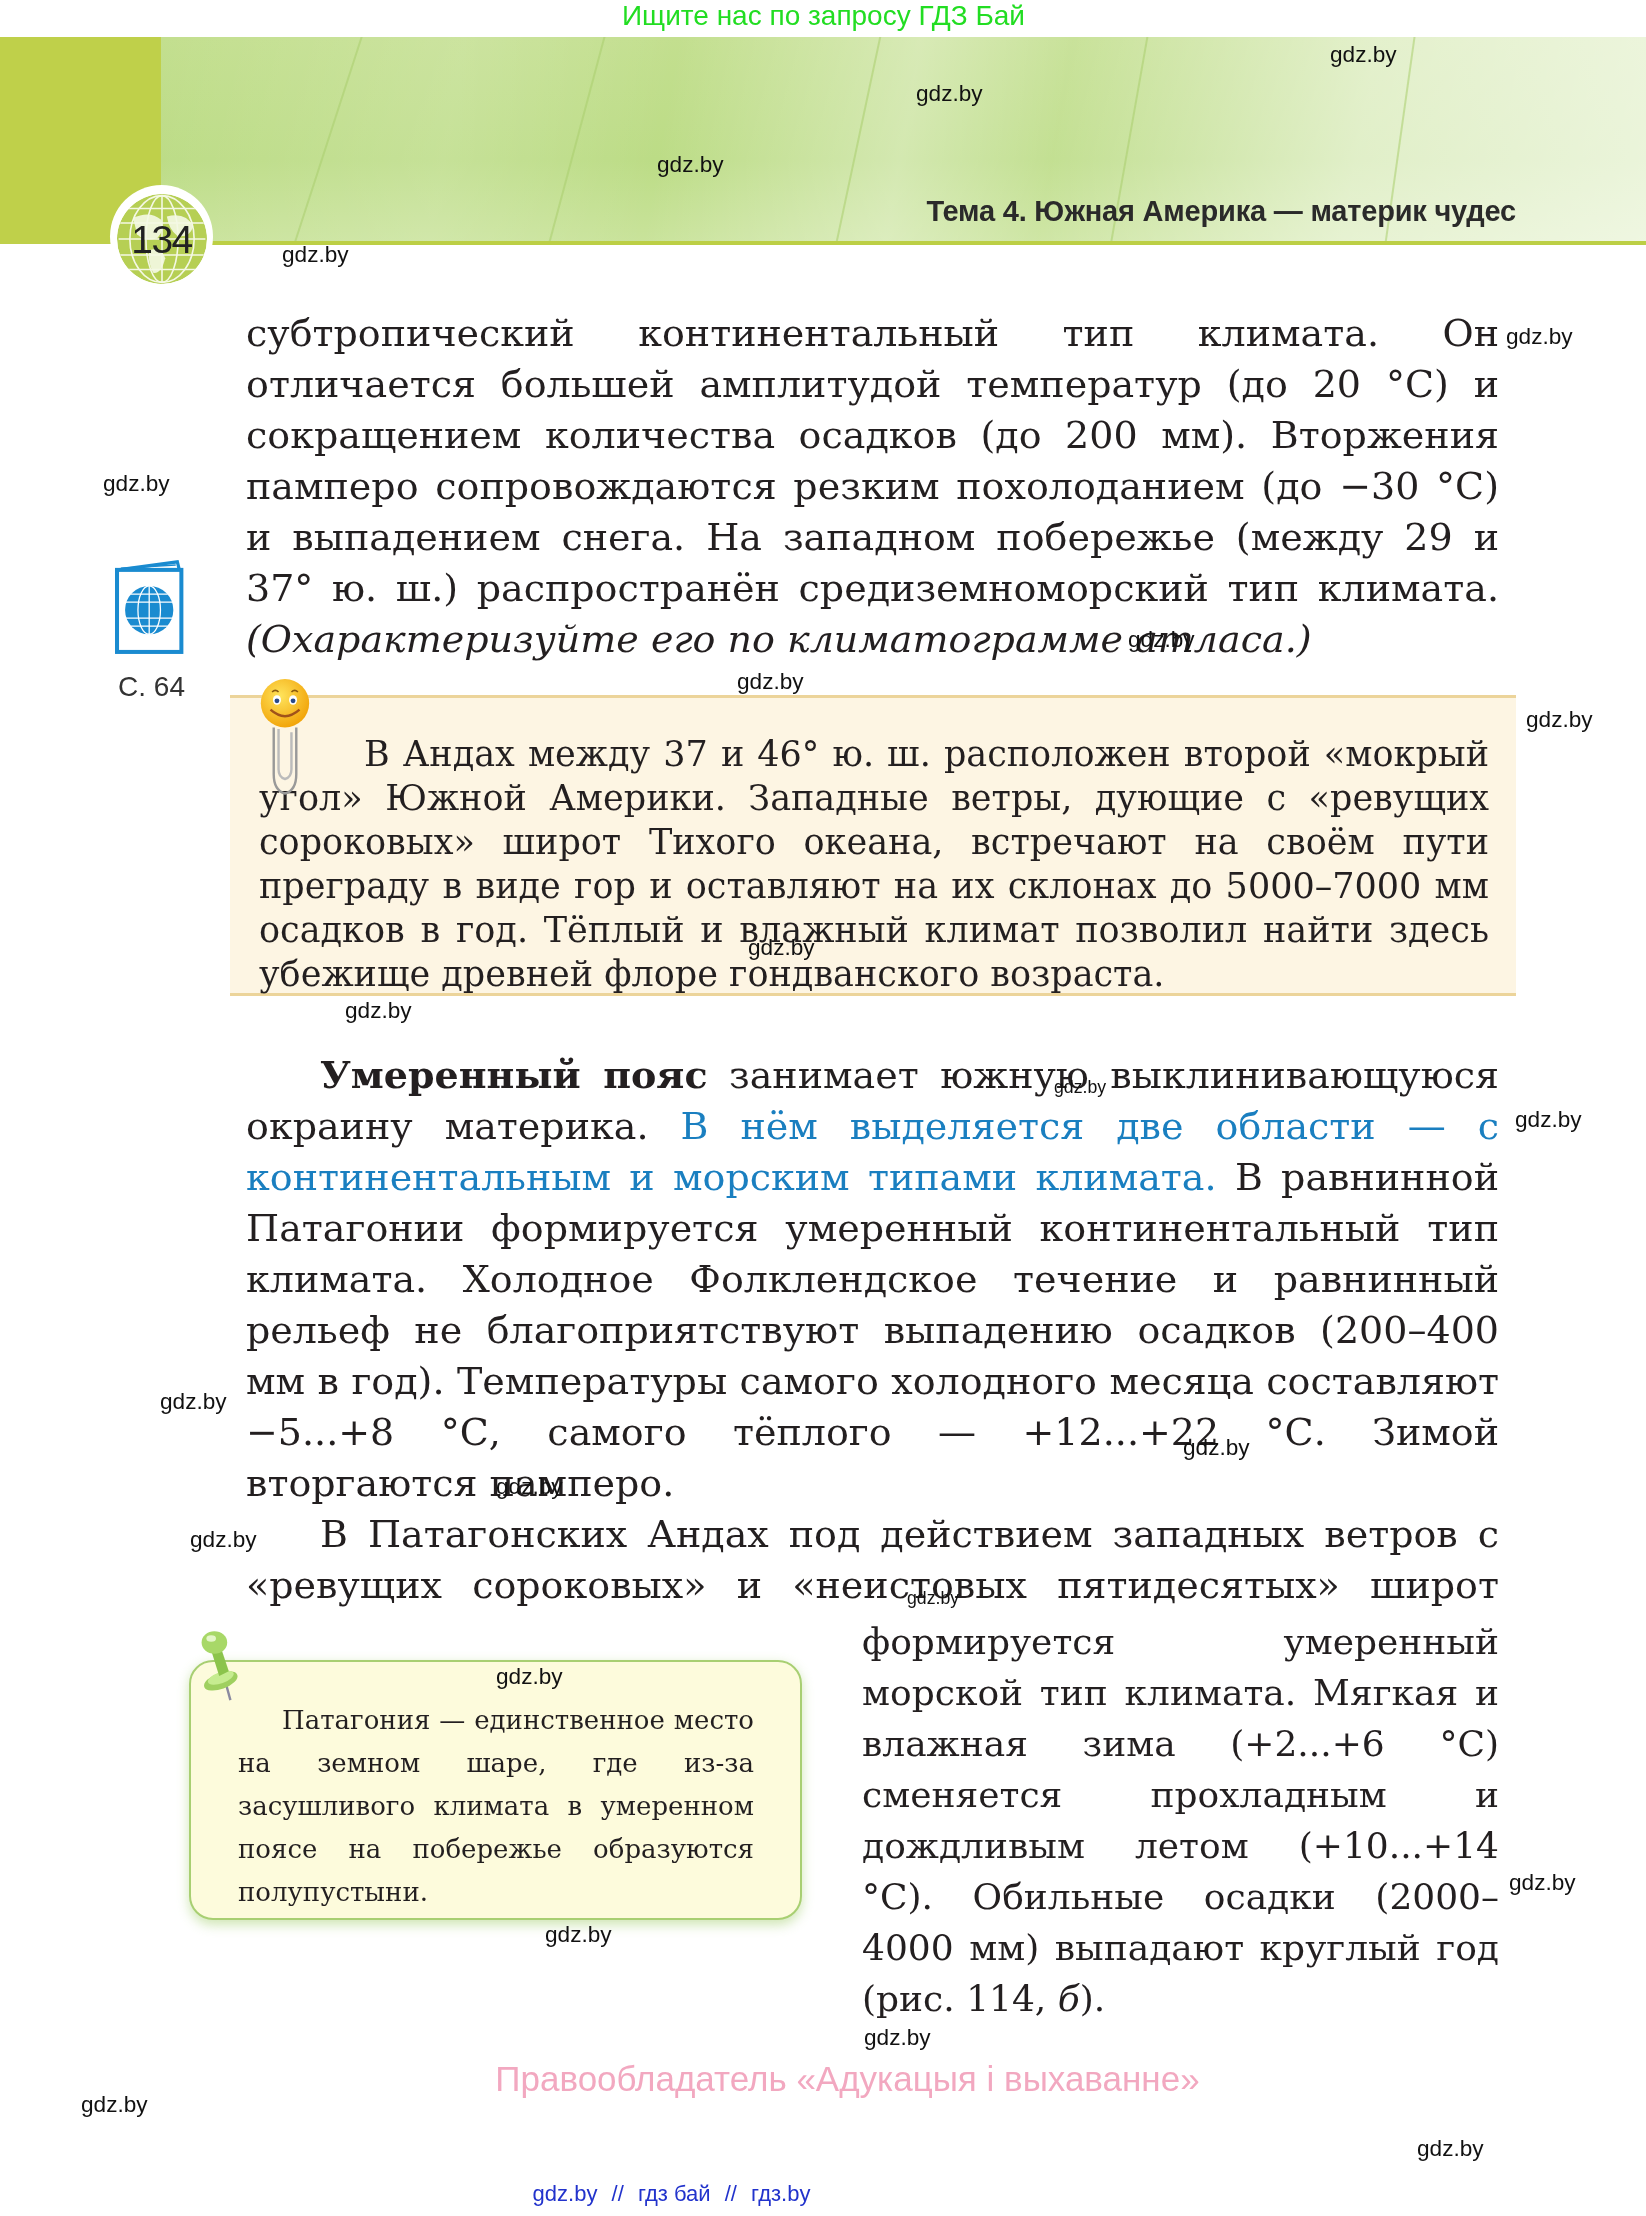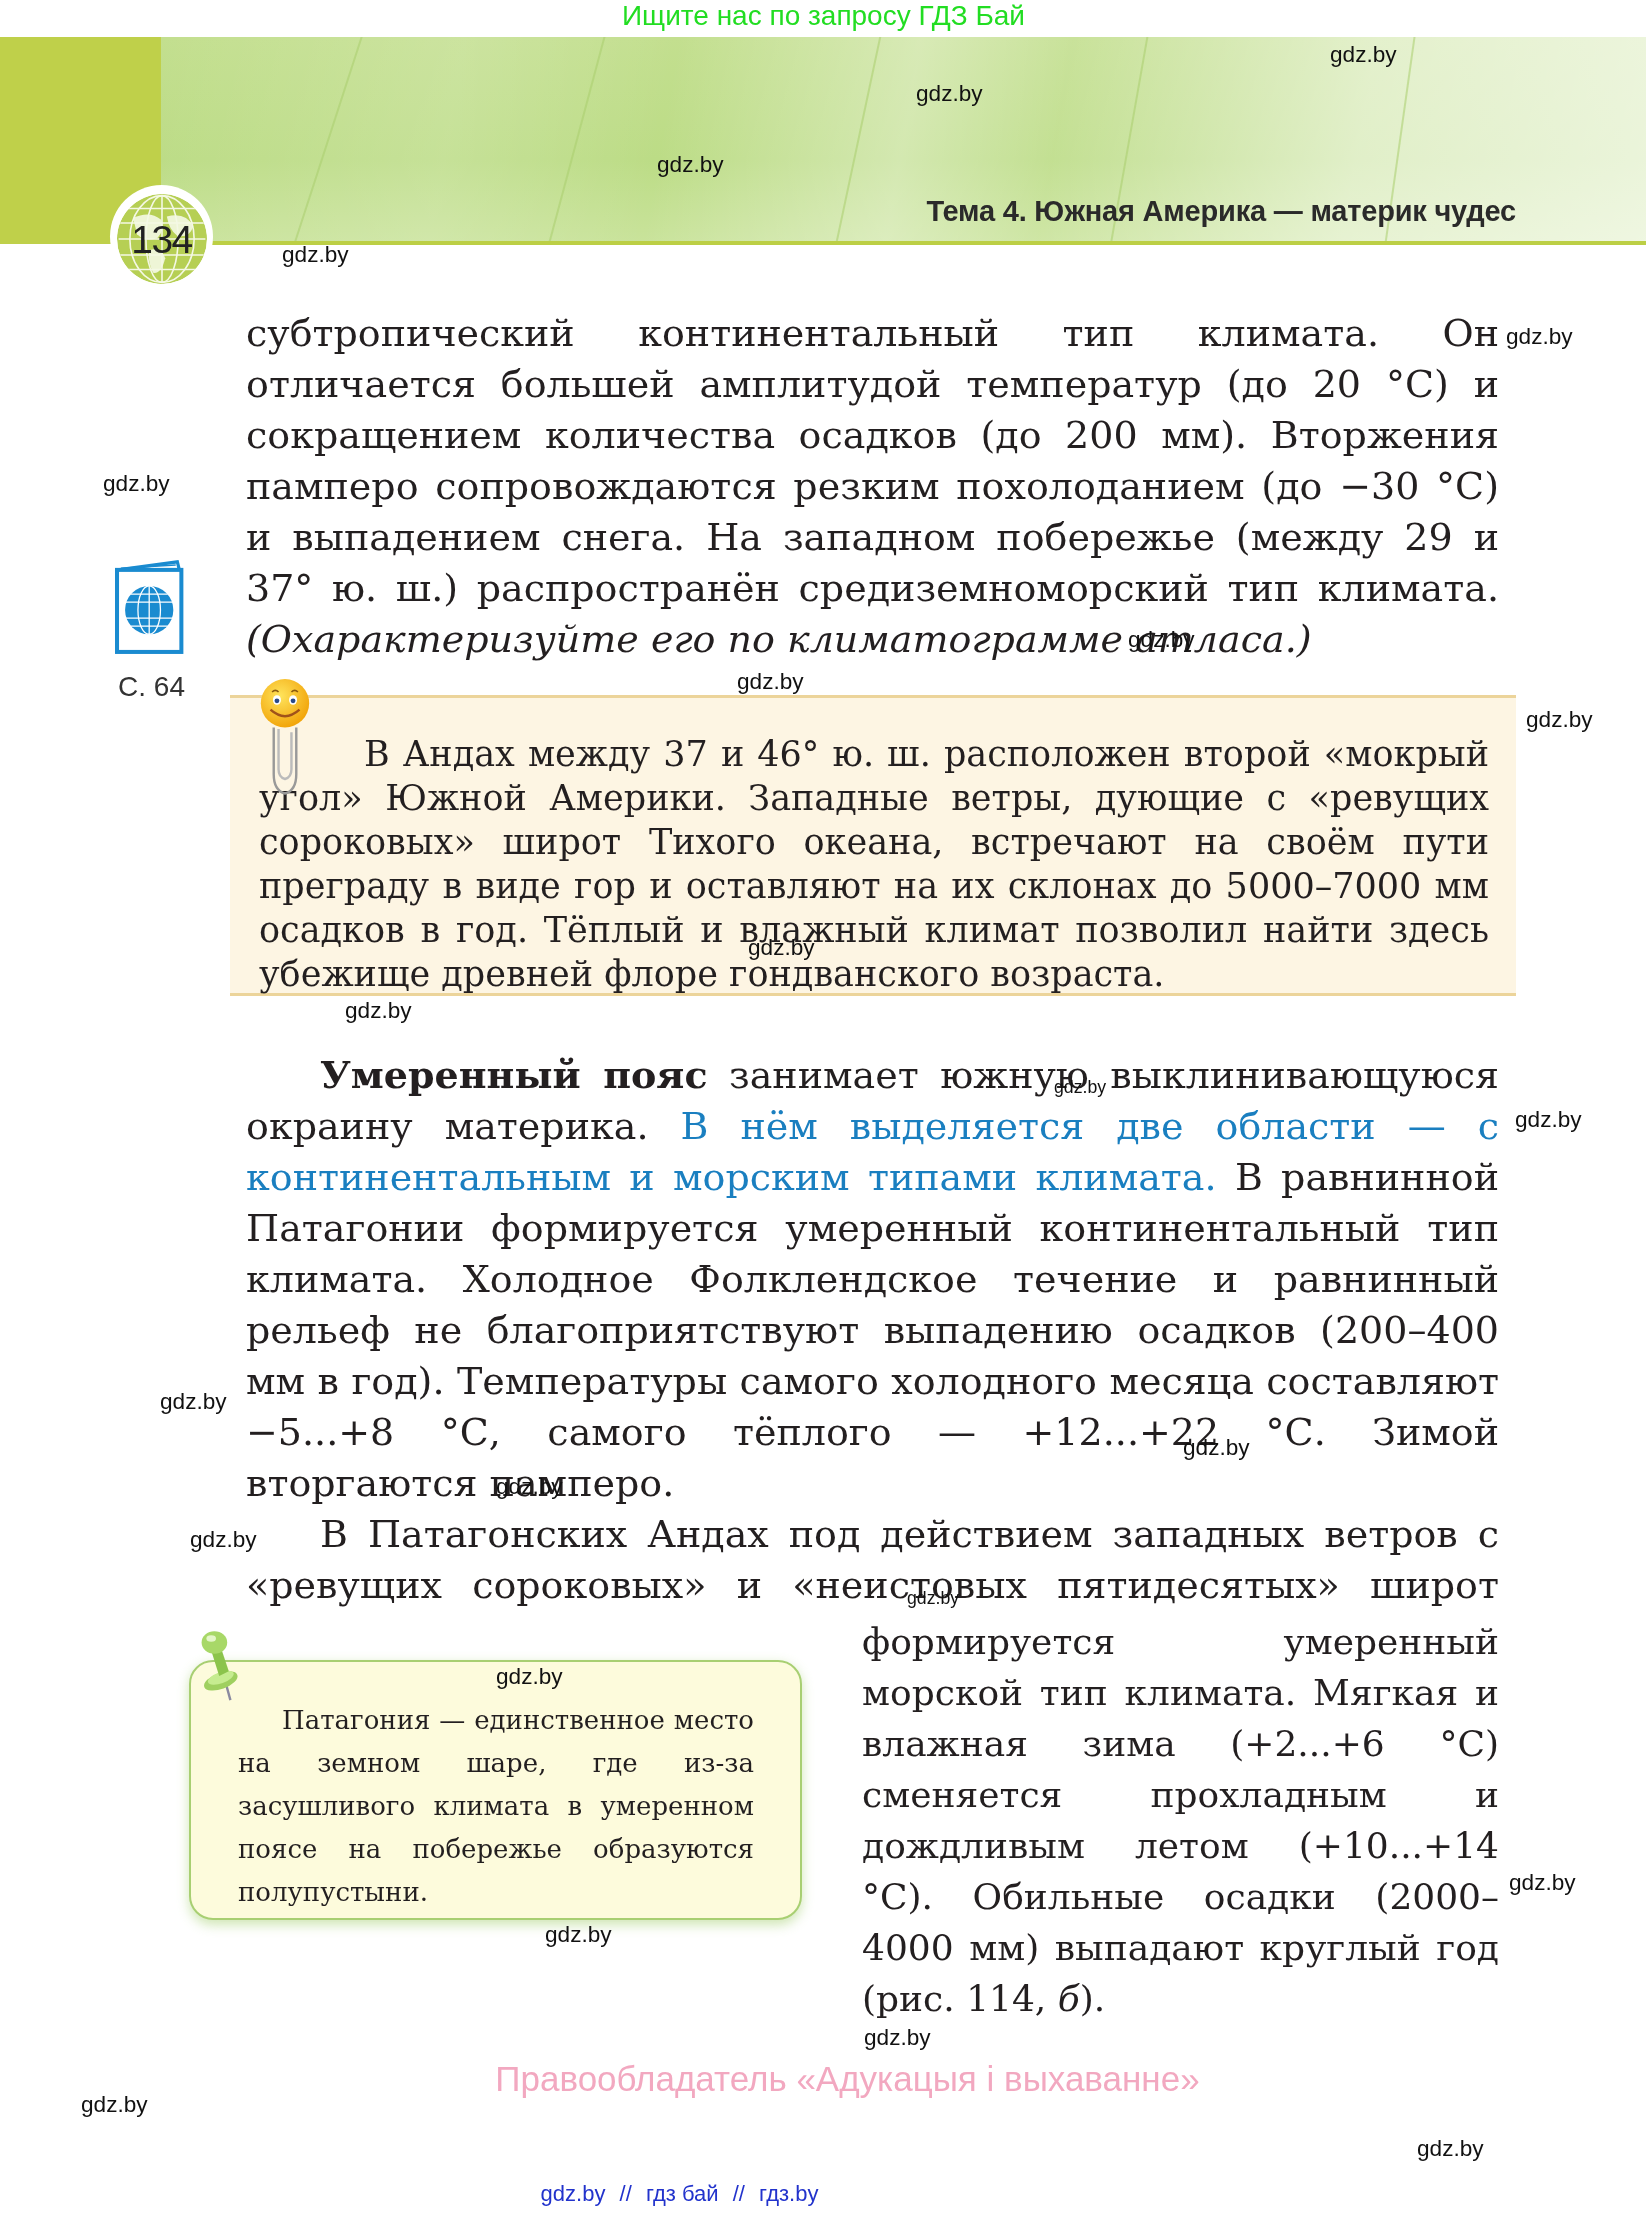--- a/index.html
+++ b/index.html
@@ -51,21 +51,21 @@
   .pin { left: 192px; top: 1626px; width: 56px; height: 77px; }
 
   
   .right-col { left: 846px; top: 1600px; width: 669px; font-size: 36px; line-height: 51px; text-align: justify; }
 
   
   .wm { font-family: "Liberation Sans", sans-serif; font-size: 22.6px; color: #111; white-space: nowrap; }
   .wm-small { font-size: 17.7px; }
 
   .copyright { left: 0; top: 2059px; width: 1647px; text-align: center; font-family: "Liberation Sans", sans-serif; font-size: 35px; color: #f2a8c0; padding-left: 24px; }
-  .footer-links { left: 12px; top: 2181px; width: 1335px; text-align: center; font-family: "Liberation Sans", sans-serif; font-size: 22px; }
+  .footer-links { left: 4px; top: 2181px; width: 1335px; text-align: center; font-family: "Liberation Sans", sans-serif; font-size: 22px; }
 </style>
 </head>
 <body>
 
 <div class="abs top-banner">
   <span style="color:#22dd22;">Ищите нас по запросу ГДЗ Бай</span>
 </div>
 
 <div class="abs header-bar" style="background:#bfd04a;"></div>
 <div class="abs header-img"></div>

